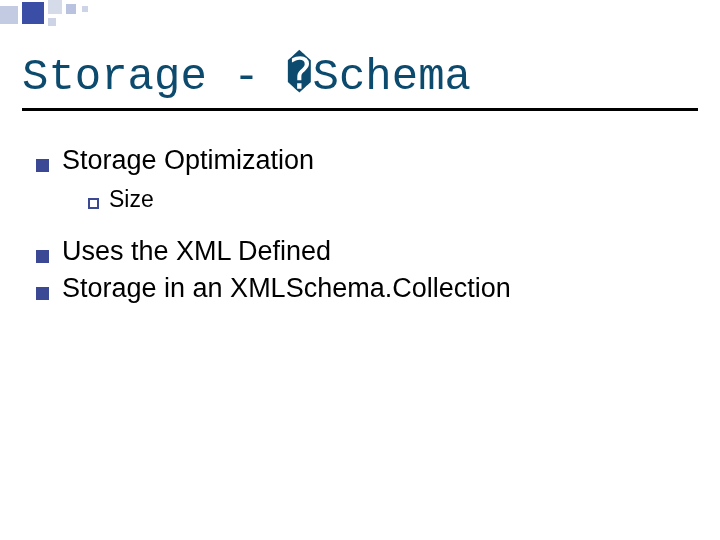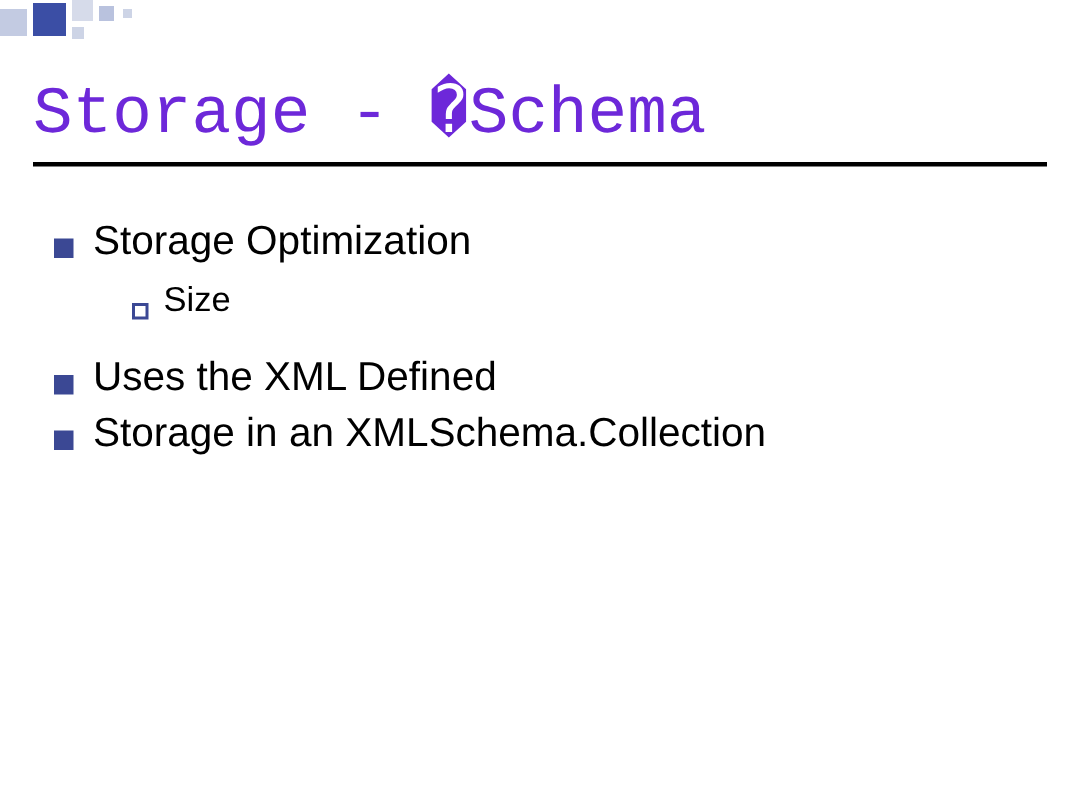--- a/index.html
+++ b/index.html
@@ -70,21 +70,21 @@
   .content {
     position: absolute;
     top: 48px;
     left: 22px;
     right: 22px;
   }
   .title {
     font-family: "Courier New", monospace;
     font-size: 44px;
     font-weight: normal;
-    color: #6d28d9;
+    color: #0c4a6e;
     padding-bottom: 6px;
     border-bottom: 3px solid #000;
   }
   .body-area {
     padding-top: 34px;
     padding-left: 14px;
   }
   .lvl1 {
     display: flex;
     align-items: center;
@@ -102,21 +102,21 @@
     font-size: 27px;
     color: #000;
   }
   .lvl2-group {
     padding-left: 52px;
     padding-top: 4px;
     padding-bottom: 20px;
   }
   .lvl2 {
     display: flex;
-    align-items: flex-end;
+    align-items: center;
     margin-bottom: 3px;
   }
   .lvl2-bullet {
     width: 11px;
     height: 11px;
     border: 2px solid #3b4894;
     background: #fff;
     flex-shrink: 0;
     margin-top: 7px;
     margin-right: 10px;

